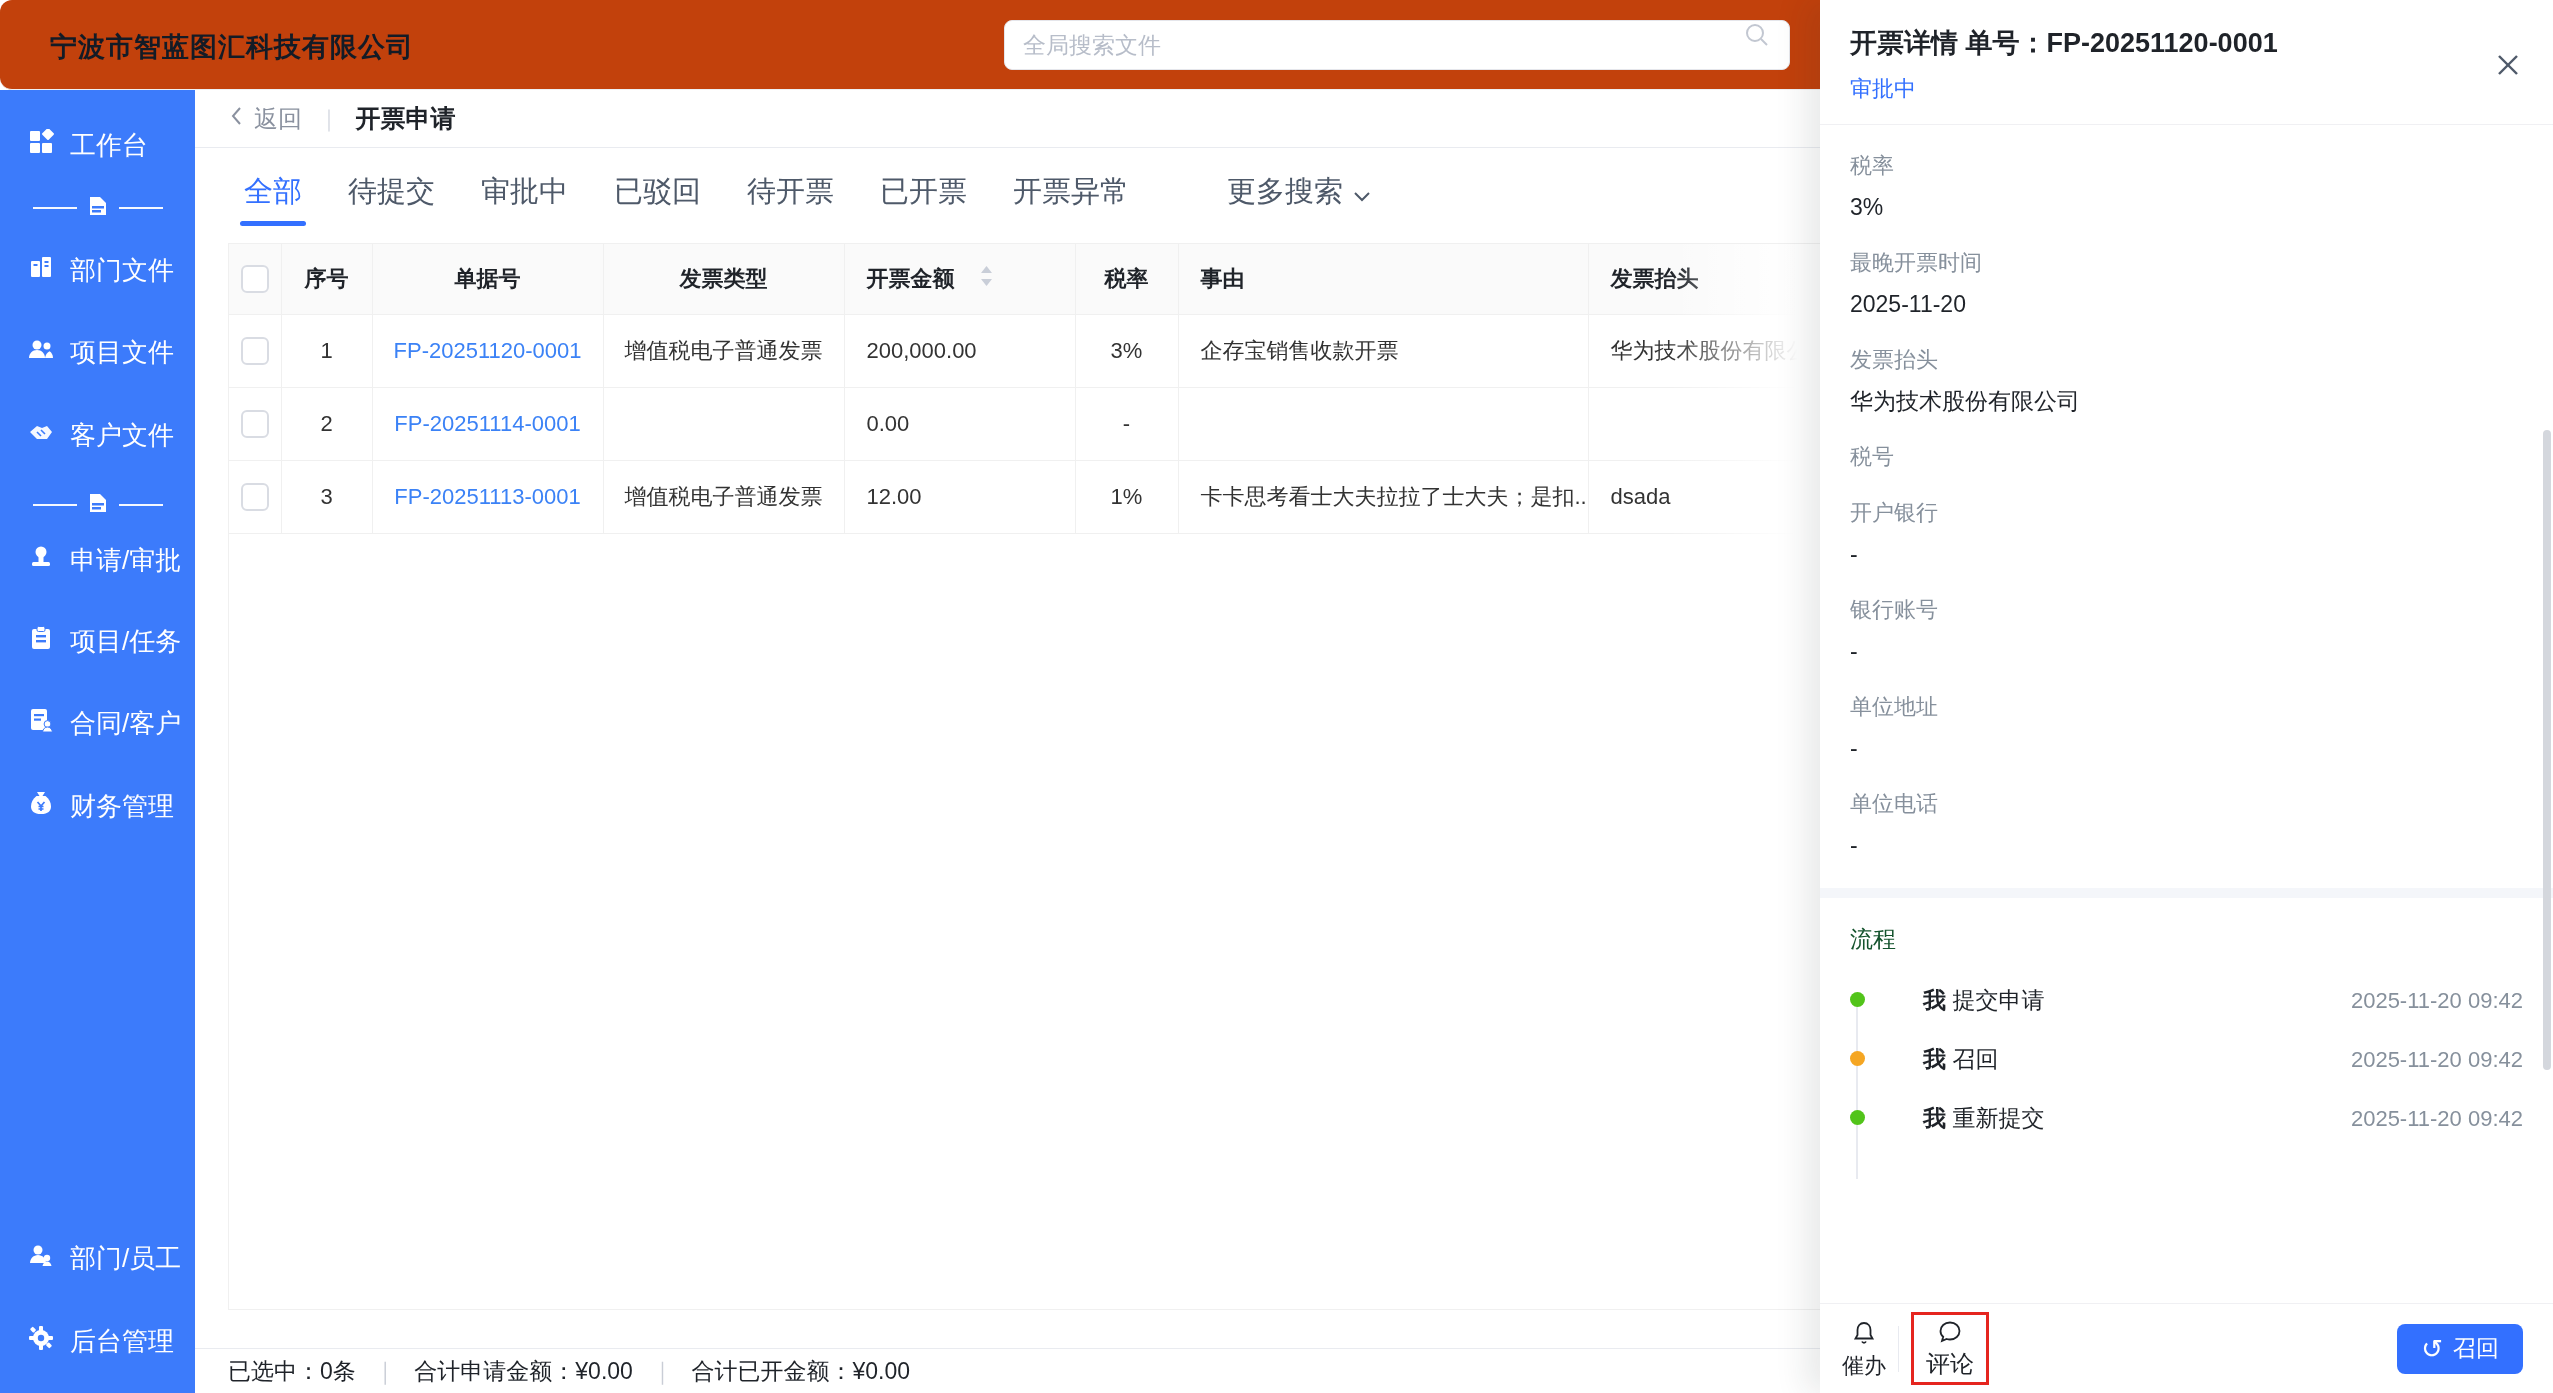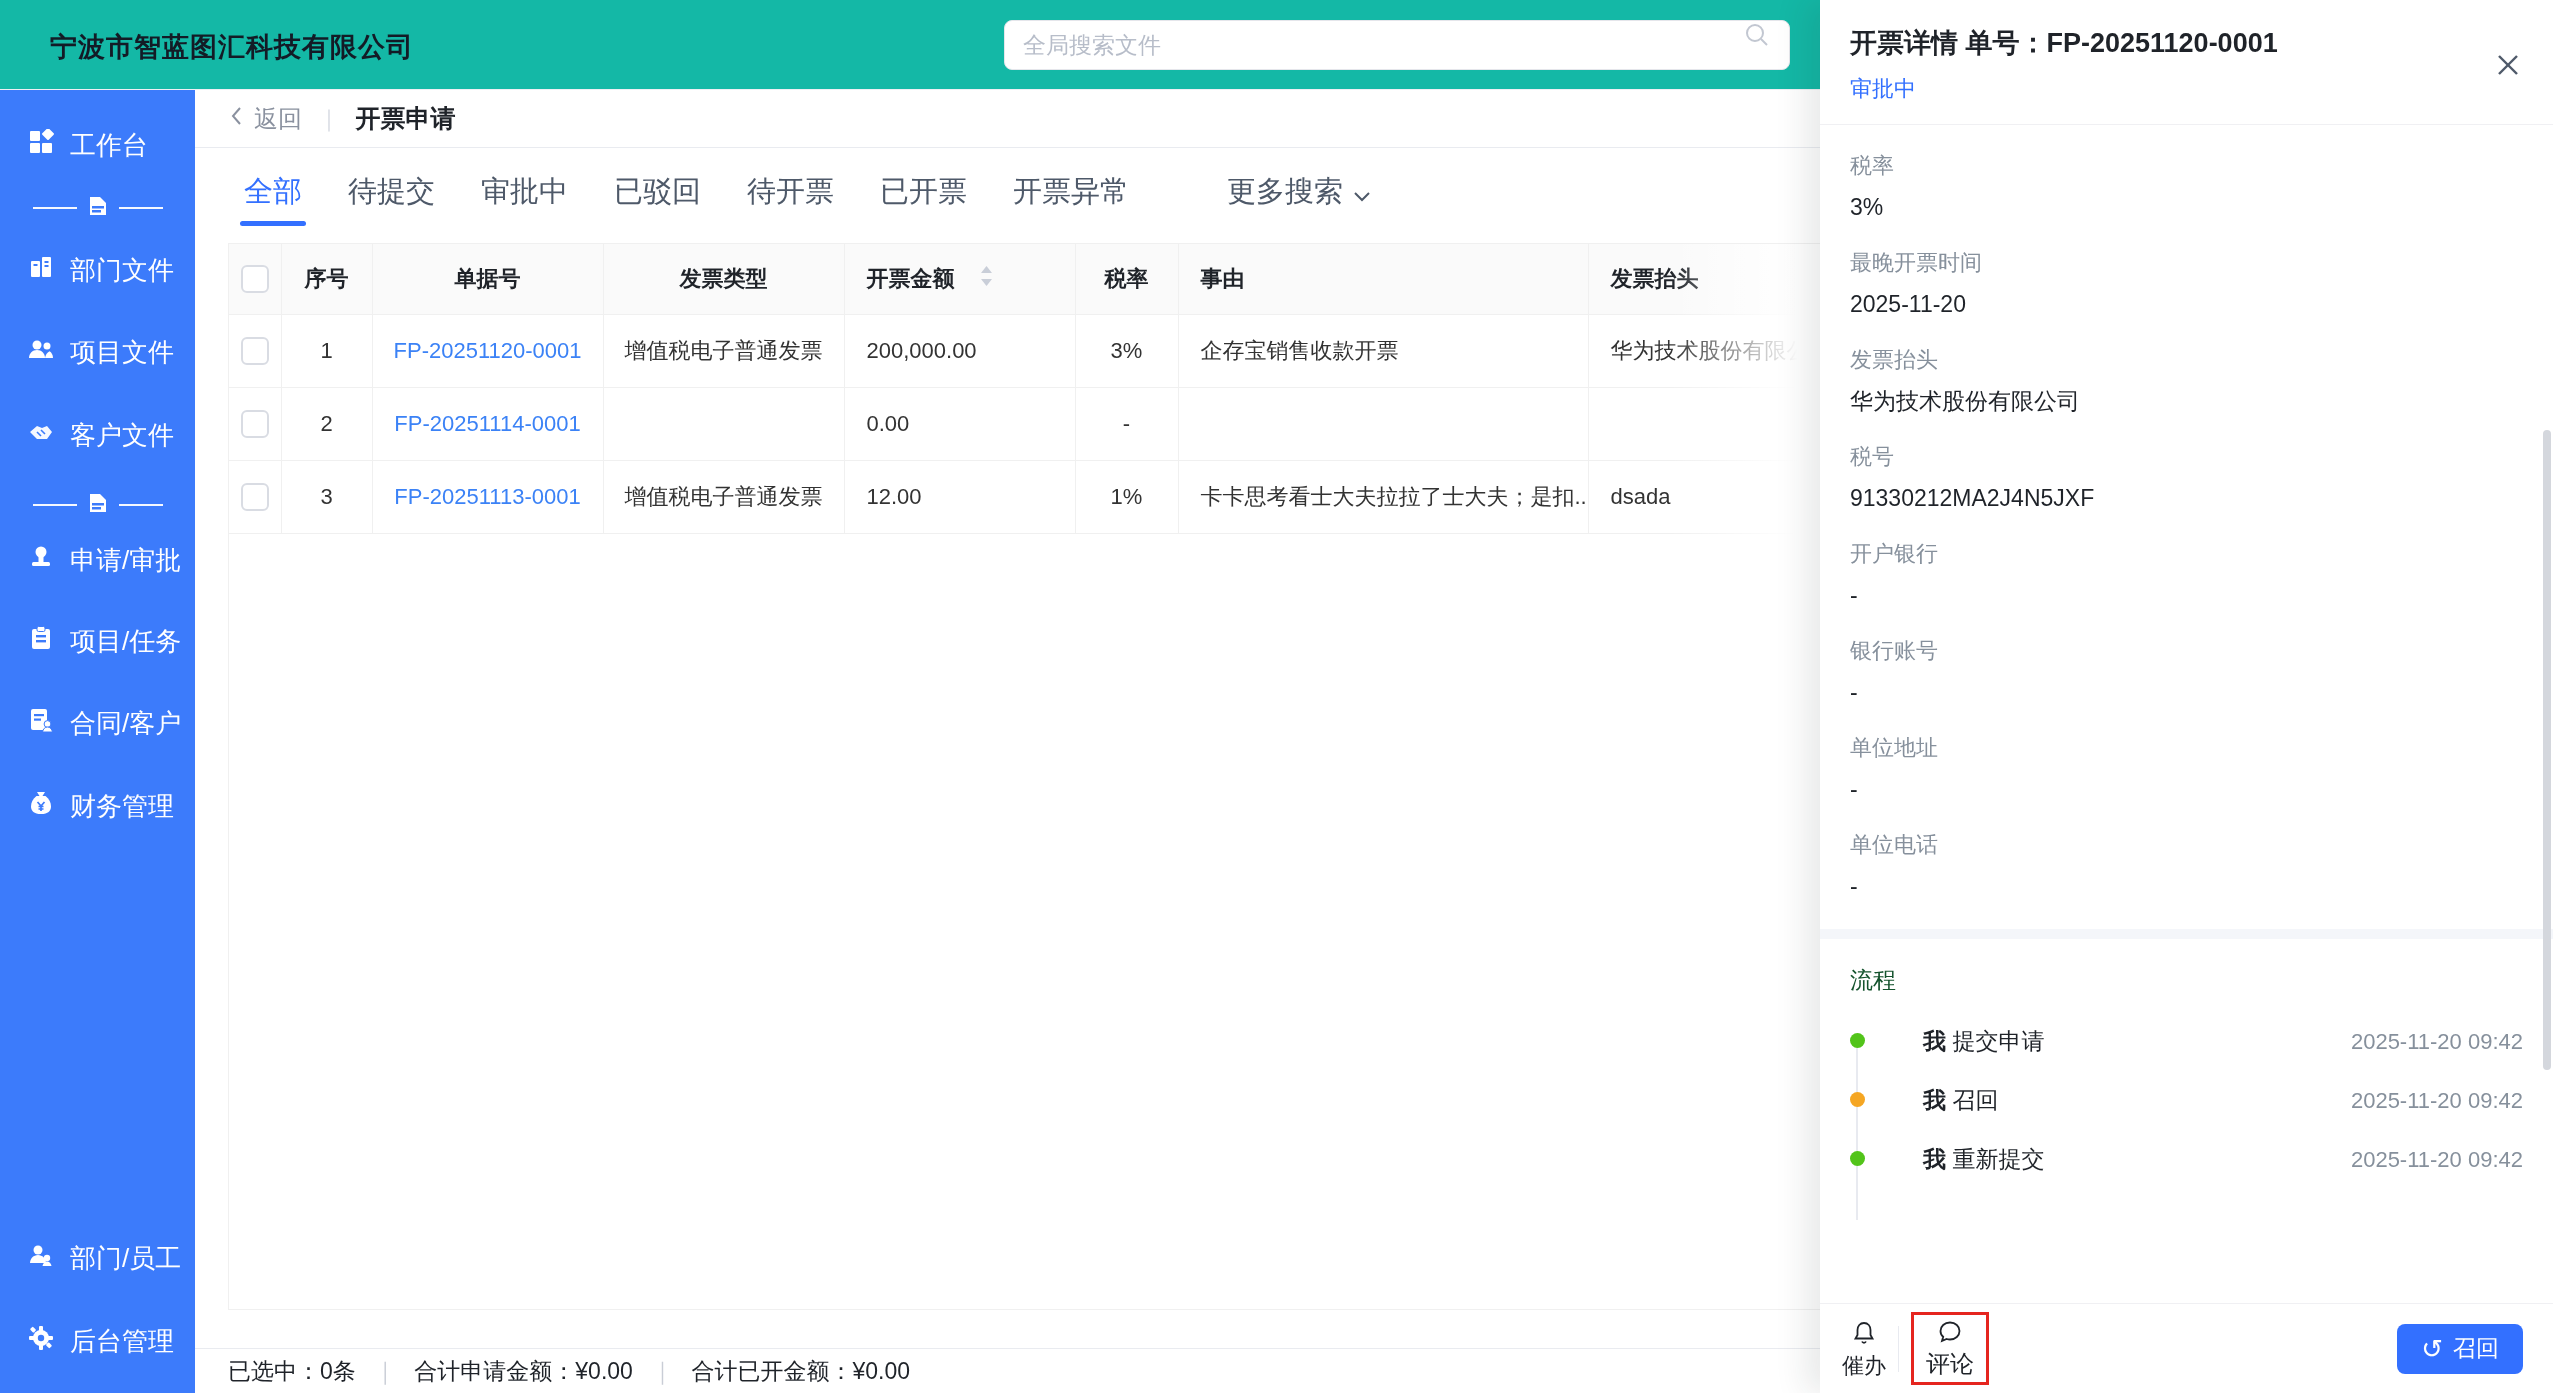--- a/index.html
+++ b/index.html
@@ -4,22 +4,22 @@
 <style>
   * { margin:0; padding:0; box-sizing:border-box; }
   html,body { width:2553px; height:1393px; }
   body {
     font-family:"Liberation Sans","DejaVu Sans",sans-serif;
     background:#ffffff; color:#1f2329; overflow:hidden;
   }
   .app { position:relative; width:2553px; height:1393px; background:#fff; overflow:hidden; }
 
   
-  .topbar { position:absolute; left:0; top:0; width:2553px; height:90px; background:#14b8a6;
-            border-bottom:1px solid #eef0f4; z-index:5; }
+  .topbar { position:absolute; left:0; top:0; width:2553px; height:90px; background:#c2410c;
+            border-bottom:1px solid #eef0f4; z-index:5;border-radius:12px; }
   .company { position:absolute; left:50px; top:29px; font-size:27px; font-weight:bold; color:#131b26; letter-spacing:1px; }
   .search { position:absolute; left:1004px; top:20px; width:786px; height:50px;
             border:1px solid #e5e6eb; border-radius:8px; background:#fff;
             display:flex; padding:0 18px; }
   .search input { flex:1; border:none; outline:none; font-size:23px; color:#4e5969; background:transparent;
                   font-family:inherit; }
   .search input::placeholder { color:#b7bdc9; }
 
   
   .sidebar { position:absolute; left:0; top:90px; width:195px; height:1303px; background:#3c7bfb; z-index:4; }
@@ -365,21 +365,20 @@
       <div class="field">
         <div class="lab">最晚开票时间</div>
         <div class="val">2025-11-20</div>
       </div>
       <div class="field">
         <div class="lab">发票抬头</div>
         <div class="val">华为技术股份有限公司</div>
       </div>
       <div class="field">
         <div class="lab">税号</div>
-        <div class="val">91330212MA2J4N5JXF</div>
       </div>
       <div class="field">
         <div class="lab">开户银行</div>
         <div class="val">-</div>
       </div>
       <div class="field">
         <div class="lab">银行账号</div>
         <div class="val">-</div>
       </div>
       <div class="field">

